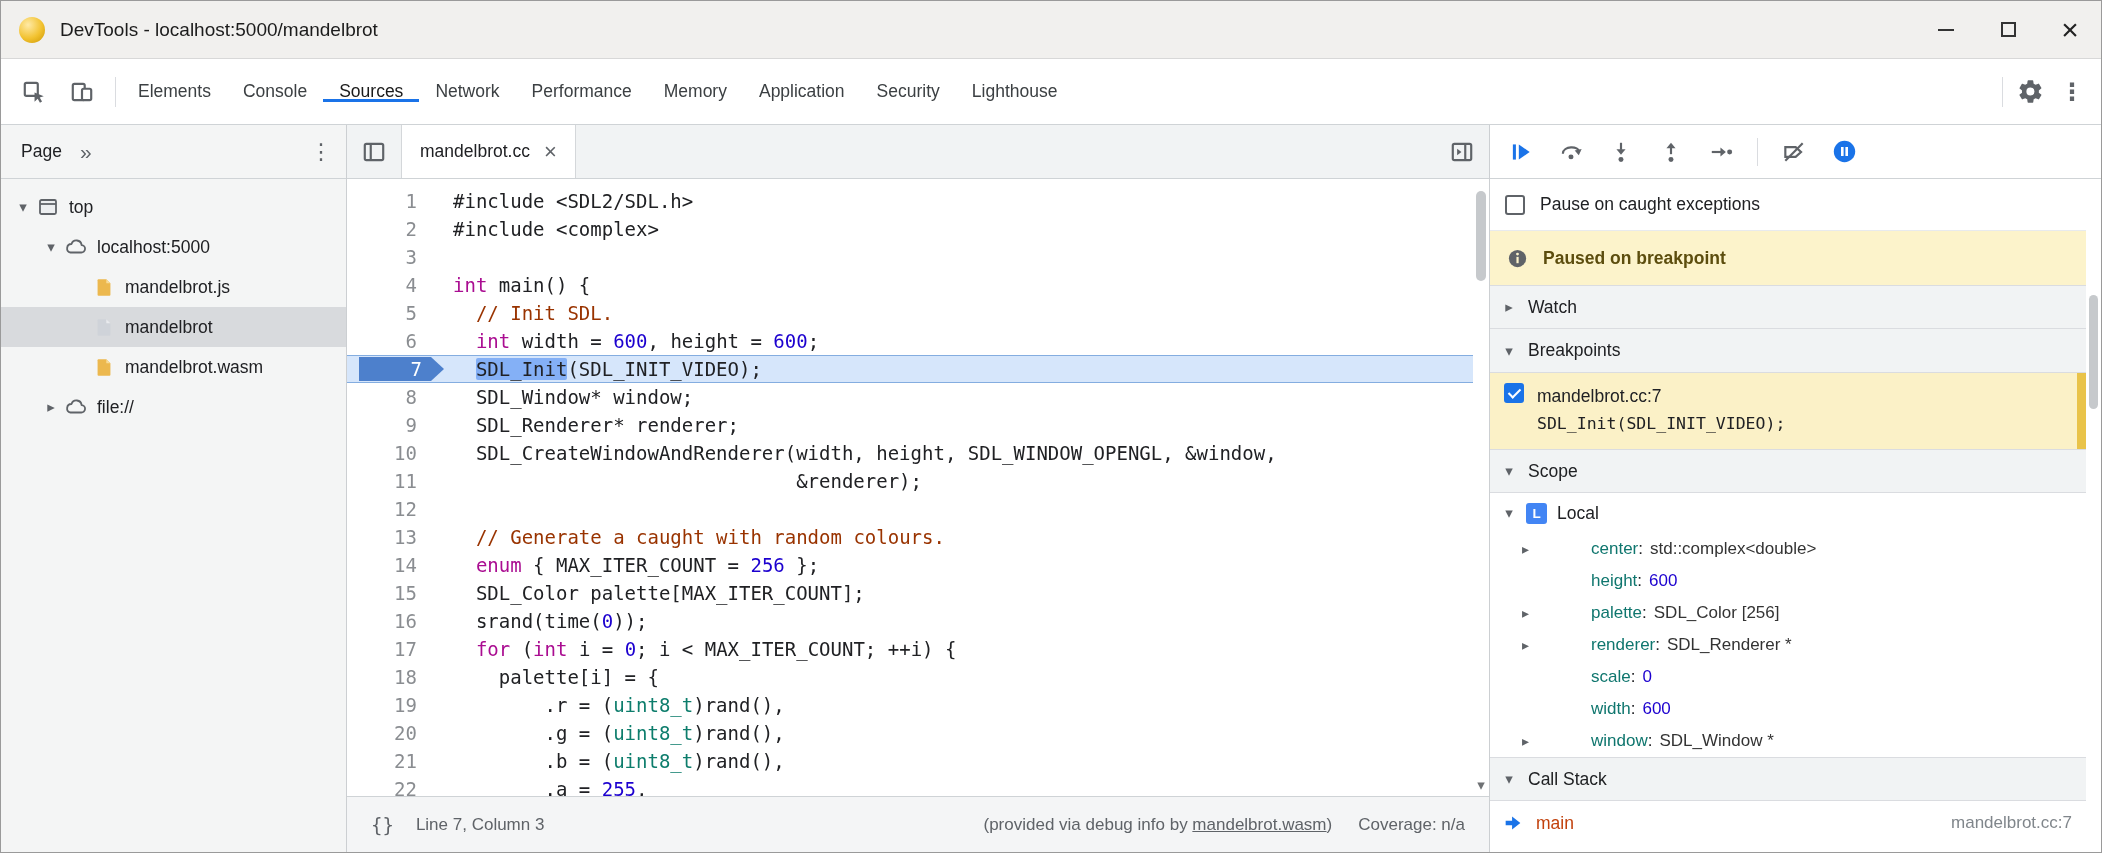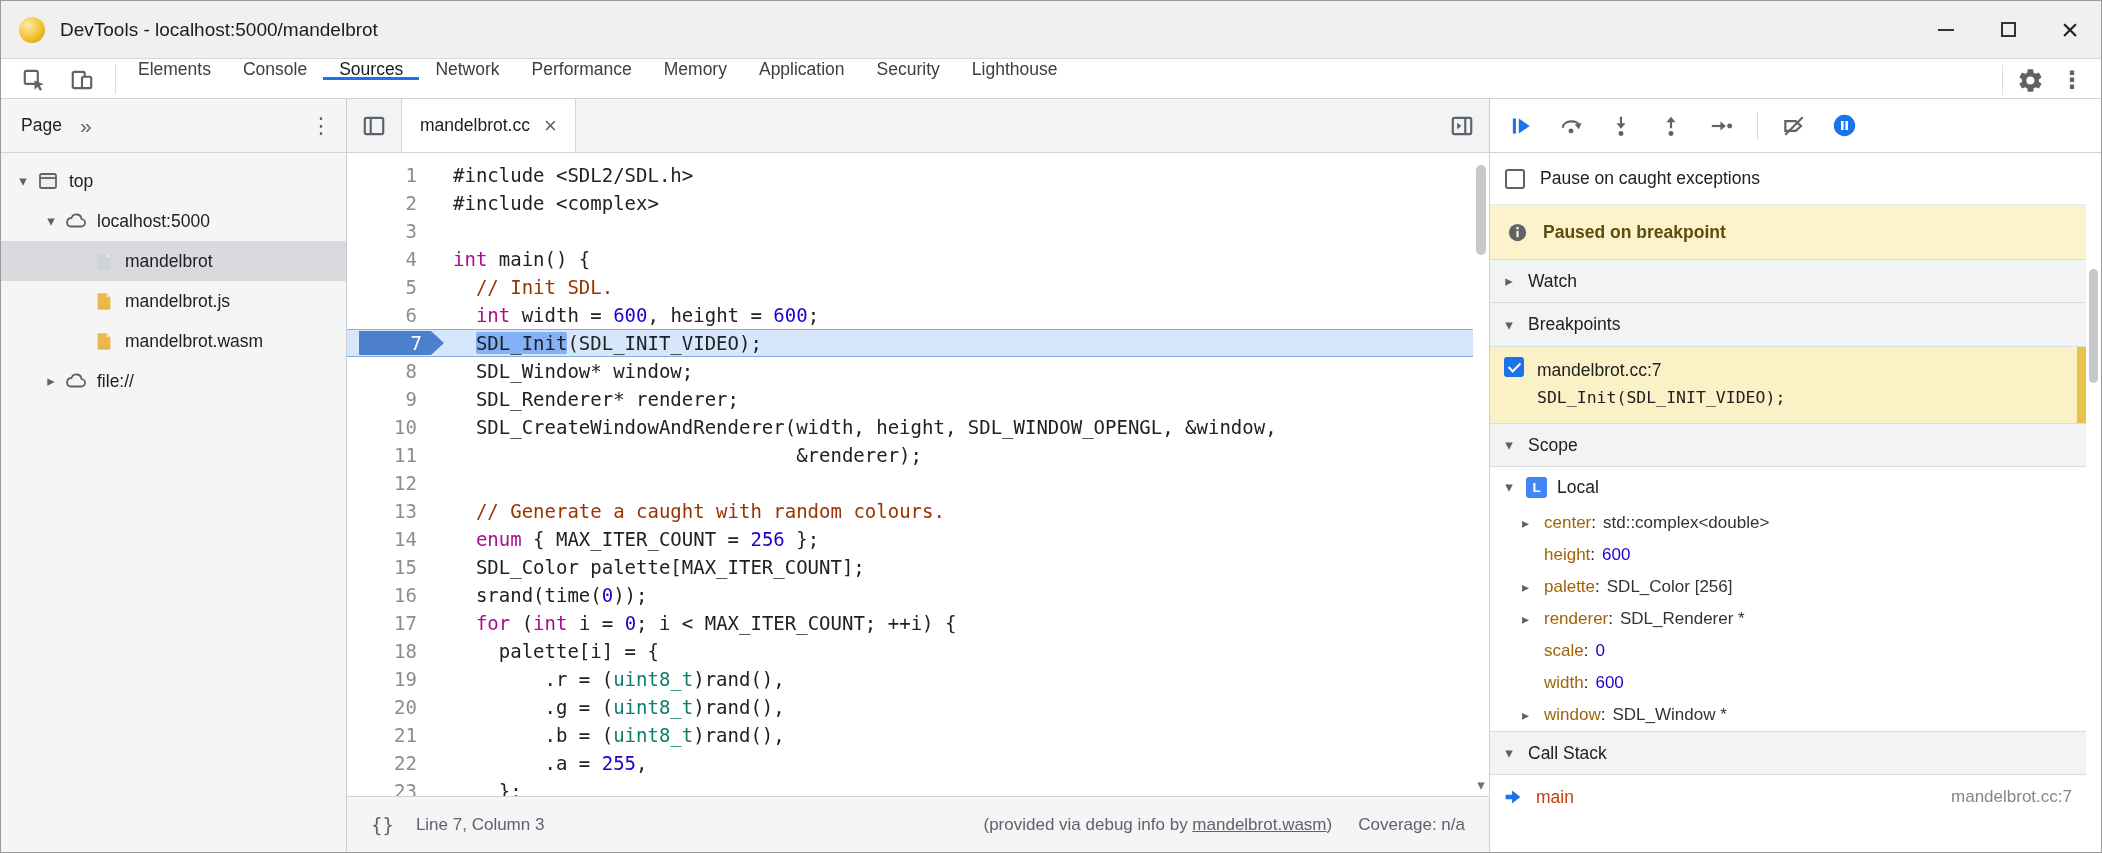--- a/index.html
+++ b/index.html
@@ -13,22 +13,22 @@
     display: flex; align-items: center; padding-left: 18px; gap: 15px; flex: none; }
   .favicon { width: 26px; height: 26px; border-radius: 50%; flex: none;
     background: radial-gradient(circle at 35% 30%, #ffeaa6, #f2c230 55%, #cf9a05 95%); }
   .win-title { font-size: 19px; color: #1c1c1c; }
   .win-controls { margin-left: auto; display: flex; height: 100%; }
   .win-btn { width: 62px; height: 100%; display: flex; align-items: center; justify-content: center; color: #333; }
   .glyph-min { width: 16px; height: 2px; background: #333; }
   .glyph-max { width: 15px; height: 15px; border: 2px solid #333; }
   .glyph-close { font-size: 30px; line-height: 1; color: #222; }
   
-  .toolbar { height: 40px; background: #ffffff; border-bottom: 1px solid #cfd3d6;
-    display: flex; align-items: flex-start; flex: none; }
+  .toolbar { height: 66px; background: #ffffff; border-bottom: 1px solid #cfd3d6;
+    display: flex; align-items: center; flex: none; }
   .tool-icons { display: flex; align-items: center; padding: 0 6px 0 12px; gap: 6px; }
   .icon-btn { width: 42px; height: 42px; display: flex; align-items: center; justify-content: center; border-radius: 4px; }
   .tb-divider { width: 1px; height: 30px; background: #dadce0; align-self: center; margin: 0 6px; }
   .tabs { display: flex; align-items: stretch; }
   .tab { padding: 0 16px; display: flex; align-items: center; font-size: 17.5px; color: #3c4043; }
   .tab.active { color: #1a1a1a; box-shadow: inset 0 -3px 0 #1a73e8; }
   .toolbar-right { margin-left: auto; display: flex; align-items: center; padding-right: 8px; }
   .kebab { font-size: 24px; color: #5f6368; font-weight: bold; }
   
   .content { flex: 1; display: flex; min-height: 0; }
@@ -107,21 +107,21 @@
   .bp-entry::after { content: ''; position: absolute; right: 0; top: 0; bottom: 0; width: 9px; background: #e9c349; }
   .bp-text { min-width: 0; }
   .bp-title { color: #202124; line-height: 26px; }
   .bp-snippet { font: 16.5px/26px "DejaVu Sans Mono", "Liberation Mono", monospace; color: #202124;
     margin-top: 2px; white-space: nowrap; }
   .scope-local-row { height: 40px; display: flex; align-items: center; gap: 10px; padding: 0 12px; }
   .scope-badge { width: 21px; height: 21px; border-radius: 3px; background: #4285f4; color: #fff;
     font-size: 13.5px; font-weight: 700; display: flex; align-items: center; justify-content: center; flex: none; }
   .scope-row { height: 32px; display: flex; align-items: center; padding-left: 32px; font-size: 17px; white-space: nowrap; }
   .scope-arrow { width: 22px; flex: none; text-align: left; font-size: 14px; color: #5f6368; }
-  .var-name { color: #a16207; }
+  .var-name { color: #0f766e; margin-left: 47px; }
   .var-colon { color: #202124; margin-right: 7px; }
   .val-num { color: #1c00cf; }
   .val-obj { color: #333; }
   .cs-row { height: 44px; display: flex; align-items: center; gap: 12px; padding: 0 14px 0 12px; }
   .cs-name { color: #c2410c; }
   .cs-loc { margin-left: auto; color: #80868b; font-size: 17px; }
   .dbg-scrollbar { position: absolute; right: 0; top: 55px; bottom: 0; width: 15px; background: #fff; }
   .dbg-thumb { position: absolute; top: 115px; left: 3px; width: 9px; height: 114px; background: #c6c9cc; border-radius: 5px; }
 </style>
 </head>
@@ -206,39 +206,39 @@
           </div>
           <div class="tree-row" style="padding-left: 38px;">
             <span class="tree-arrow">▾</span>
             <span class="tree-icon">
               <svg viewBox="0 0 24 24" width="24" height="24">
                 <path d="M6.5 17.5 h10.6 a3.7 3.7 0 0 0 .5 -7.4 A5.2 5.2 0 0 0 7.5 9 a4.3 4.3 0 0 0 -1 8.5 z" fill="none" stroke="#5f6368" stroke-width="1.8" stroke-linejoin="round"></path>
               </svg>
             </span>
             <span class="tree-label">localhost:5000</span>
           </div>
+          <div class="tree-row" style="padding-left: 66px;">
+            <span class="tree-arrow"></span>
+            <span class="tree-icon">
+              <svg viewBox="0 0 24 24" width="22" height="22">
+                <path d="M6 3.5 h8.5 L19 8 v12.5 a1 1 0 0 1 -1 1 H6 a1 1 0 0 1 -1 -1 V4.5 a1 1 0 0 1 1 -1 z" fill="#ecb84e"></path>
+                <path d="M14.5 3.5 L19 8 H14.5 Z" fill="#f8dc9a"></path>
+              </svg>
+            </span>
+            <span class="tree-label">mandelbrot.js</span>
+          </div>
           <div class="tree-row selected" style="padding-left: 66px;">
             <span class="tree-arrow"></span>
             <span class="tree-icon">
               <svg viewBox="0 0 24 24" width="22" height="22">
                 <path d="M6 3.5 h8.5 L19 8 v12.5 a1 1 0 0 1 -1 1 H6 a1 1 0 0 1 -1 -1 V4.5 a1 1 0 0 1 1 -1 z" fill="#cfd3d9"></path>
                 <path d="M14.5 3.5 L19 8 H14.5 Z" fill="#e9ebee"></path>
               </svg>
             </span>
             <span class="tree-label">mandelbrot</span>
-          </div>
-          <div class="tree-row" style="padding-left: 66px;">
-            <span class="tree-arrow"></span>
-            <span class="tree-icon">
-              <svg viewBox="0 0 24 24" width="22" height="22">
-                <path d="M6 3.5 h8.5 L19 8 v12.5 a1 1 0 0 1 -1 1 H6 a1 1 0 0 1 -1 -1 V4.5 a1 1 0 0 1 1 -1 z" fill="#ecb84e"></path>
-                <path d="M14.5 3.5 L19 8 H14.5 Z" fill="#f8dc9a"></path>
-              </svg>
-            </span>
-            <span class="tree-label">mandelbrot.js</span>
           </div>
           <div class="tree-row" style="padding-left: 66px;">
             <span class="tree-arrow"></span>
             <span class="tree-icon">
               <svg viewBox="0 0 24 24" width="22" height="22">
                 <path d="M6 3.5 h8.5 L19 8 v12.5 a1 1 0 0 1 -1 1 H6 a1 1 0 0 1 -1 -1 V4.5 a1 1 0 0 1 1 -1 z" fill="#ecb84e"></path>
                 <path d="M14.5 3.5 L19 8 H14.5 Z" fill="#f8dc9a"></path>
               </svg>
             </span>
             <span class="tree-label">mandelbrot.wasm</span>

